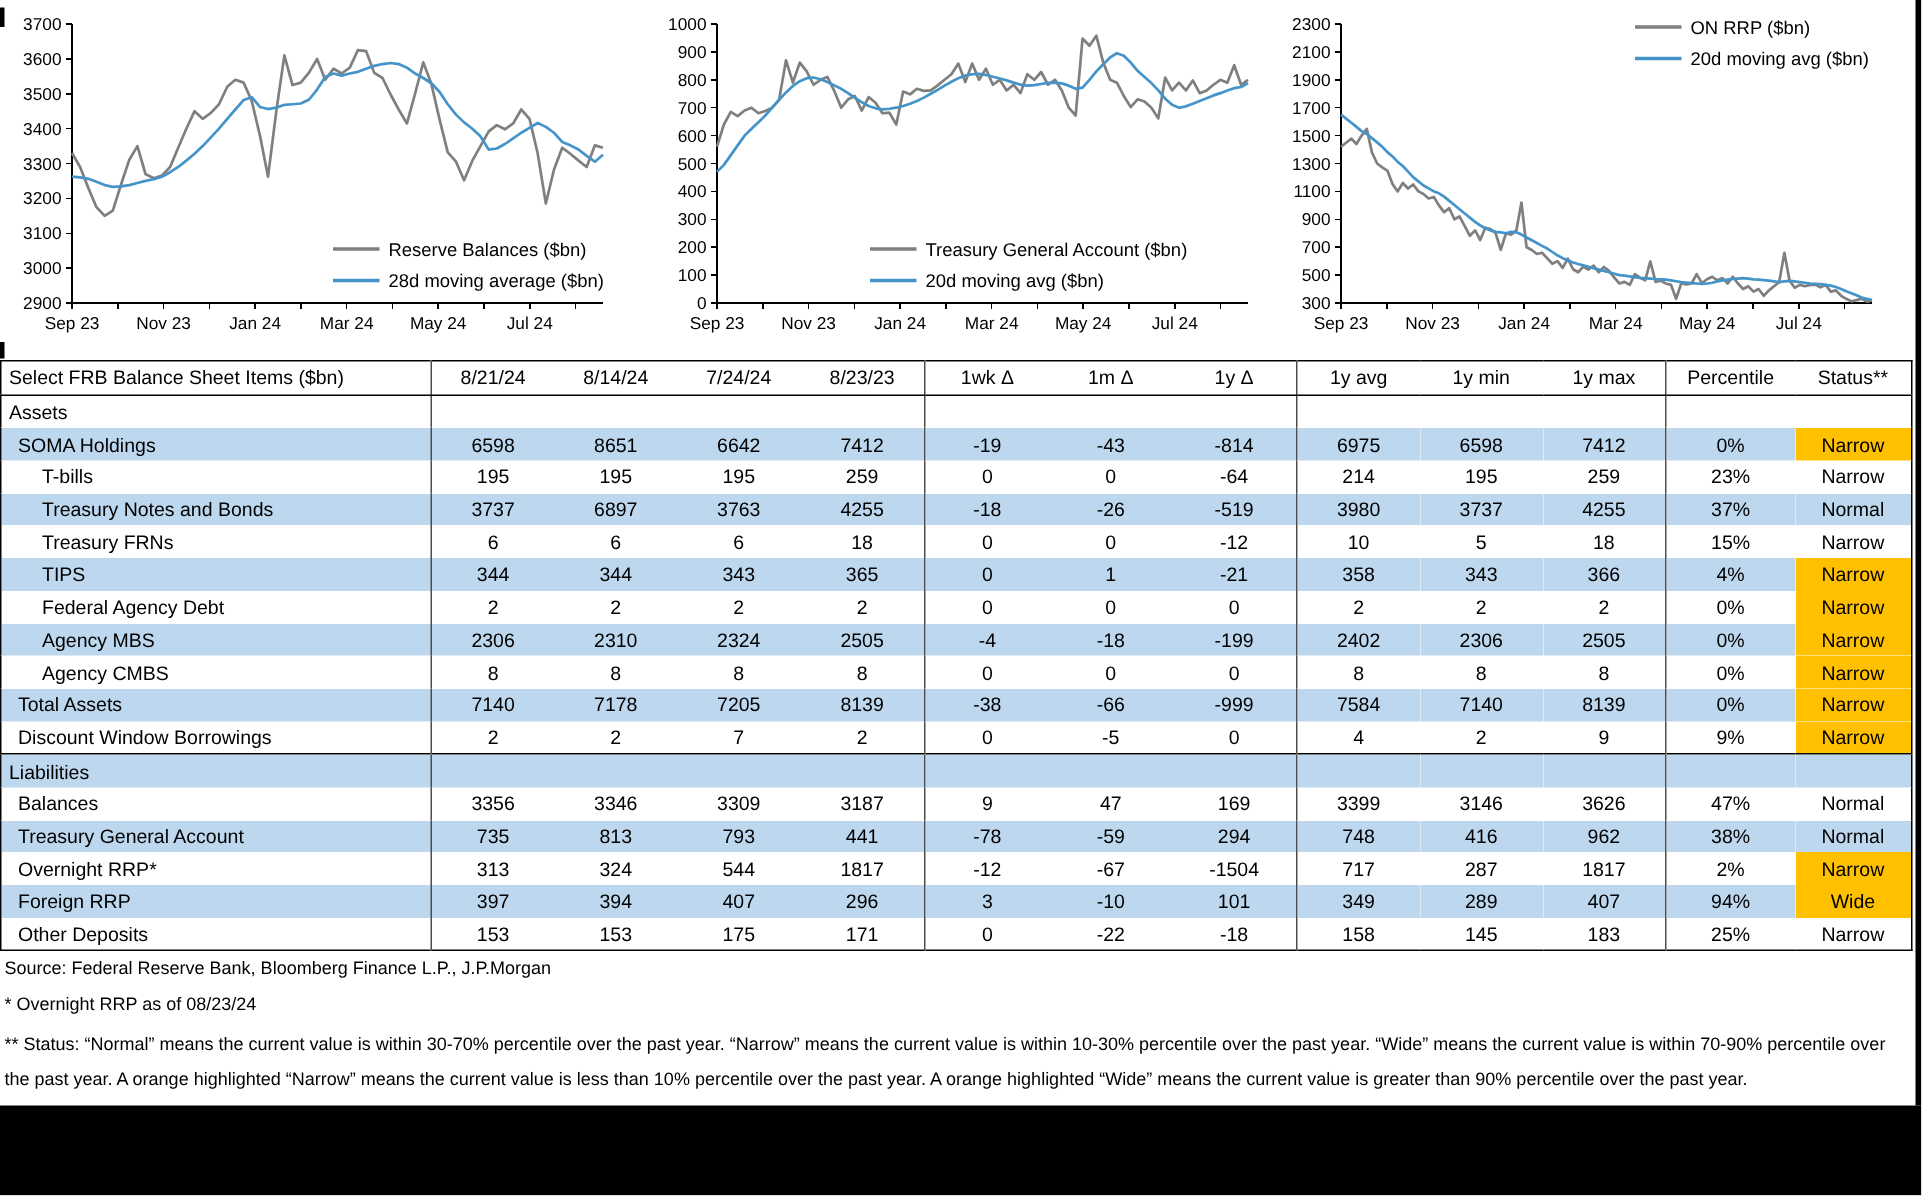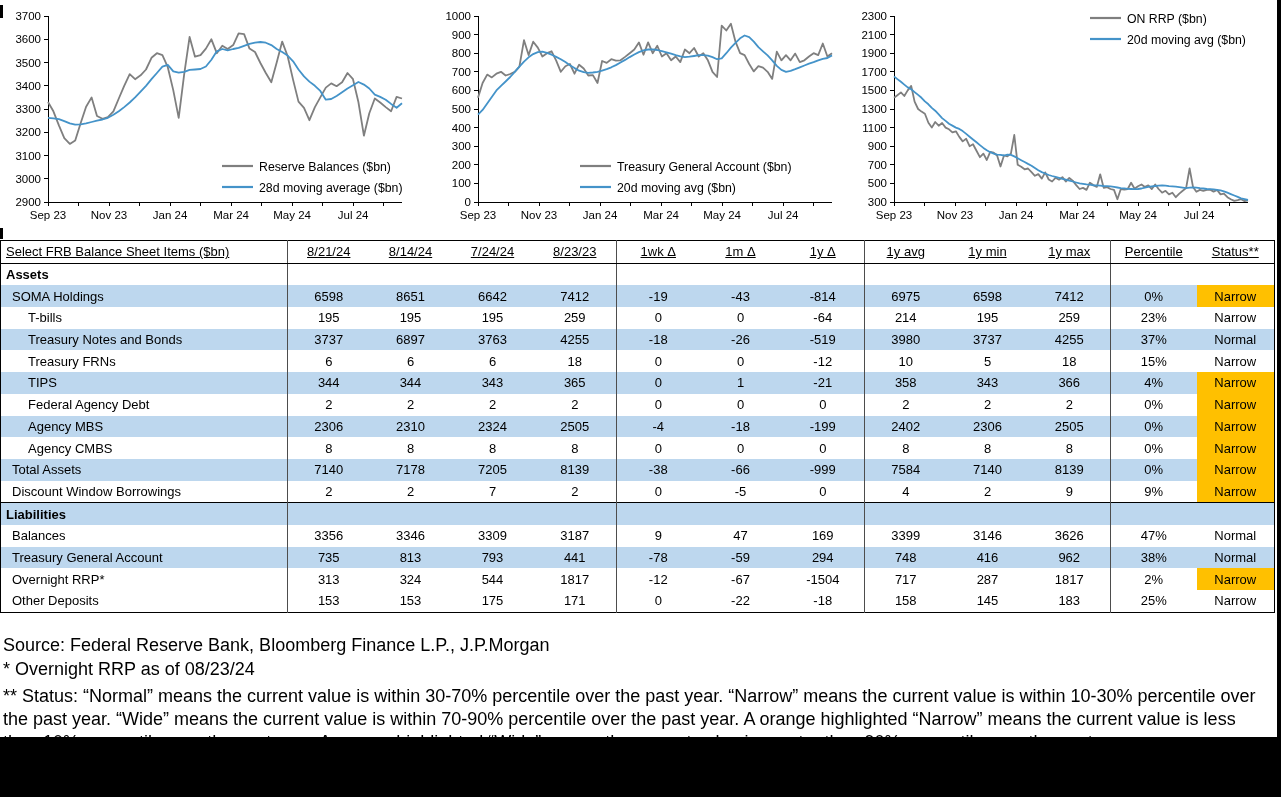--- a/index.html
+++ b/index.html
@@ -14,31 +14,31 @@
   .charts-row{position:absolute;left:0;top:0;width:1277px;height:238px;}
   .chart{position:absolute;top:6px;width:424px;height:232px;}
   #chart-0{left:4px;}
   #chart-1{left:434px;}
   #chart-2{left:850px;}
   .chart svg text{font-family:"Liberation Sans",sans-serif;fill:#000;}
 
   table.bs{position:absolute;left:0;top:240px;width:1274px;border-collapse:collapse;table-layout:fixed;
            font-size:13px;color:#000;border:1.5px solid #000;}
   table.bs th,table.bs td{height:21.7px;padding:0 2px;text-align:center;font-weight:normal;overflow:hidden;white-space:nowrap;}
-  table.bs thead th{border-bottom:1.5px solid #000;text-decoration:underline;}
+  table.bs thead th{border-bottom:1.5px solid #000;}
   table.bs .lbl{text-align:left;padding-left:5px;}
   table.bs .ind1{padding-left:11px;}
   table.bs .ind2{padding-left:27px;}
-  table.bs .sect{font-weight:bold;}
+  table.bs .sect{font-weight:normal;}
   table.bs .gsep{border-right:1.2px solid #4d4d4d;}
   table.bs tr.shaded td{background:#BDD7EE;}
   table.bs td.hl{background:#FFC000 !important;}
   table.bs tr.sep-top td{border-top:1.5px solid #000;}
 
-  .footer{position:absolute;left:3px;top:637px;width:1272px;font-size:18px;line-height:16px;color:#000;}
+  .footer{position:absolute;left:3px;top:637px;width:1272px;font-size:12px;line-height:16px;color:#000;}
   .footer div{margin-bottom:8px;}
   .footer .wrap{line-height:23px;margin-bottom:0;}
 </style>
 </head>
 <body>
 
 <div class="canvas">
 
   <div class="charts-row">
     <div class="chart" id="chart-0"><svg width="424" height="232" viewBox="0 0 424 232">
@@ -459,20 +459,35 @@
           <td class="gsep">1817</td>
           <td>-12</td>
           <td>-67</td>
           <td class="gsep">-1504</td>
           <td>717</td>
           <td>287</td>
           <td class="gsep">1817</td>
           <td>2%</td>
           <td class="hl">Narrow</td>
         </tr>
+        <tr class="shaded">
+          <td class="lbl ind1 gsep">Foreign RRP</td>
+          <td>397</td>
+          <td>394</td>
+          <td>407</td>
+          <td class="gsep">296</td>
+          <td>3</td>
+          <td>-10</td>
+          <td class="gsep">101</td>
+          <td>349</td>
+          <td>289</td>
+          <td class="gsep">407</td>
+          <td>94%</td>
+          <td class="hl">Wide</td>
+        </tr>
         <tr>
           <td class="lbl ind1 gsep">Other Deposits</td>
           <td>153</td>
           <td>153</td>
           <td>175</td>
           <td class="gsep">171</td>
           <td>0</td>
           <td>-22</td>
           <td class="gsep">-18</td>
           <td>158</td>

